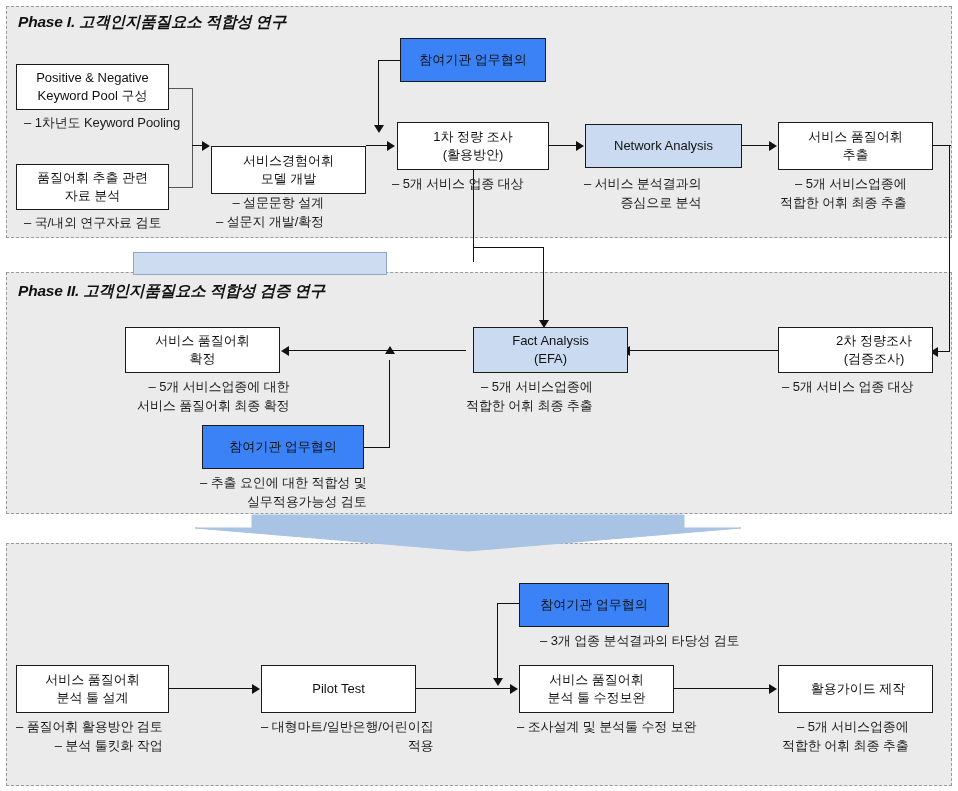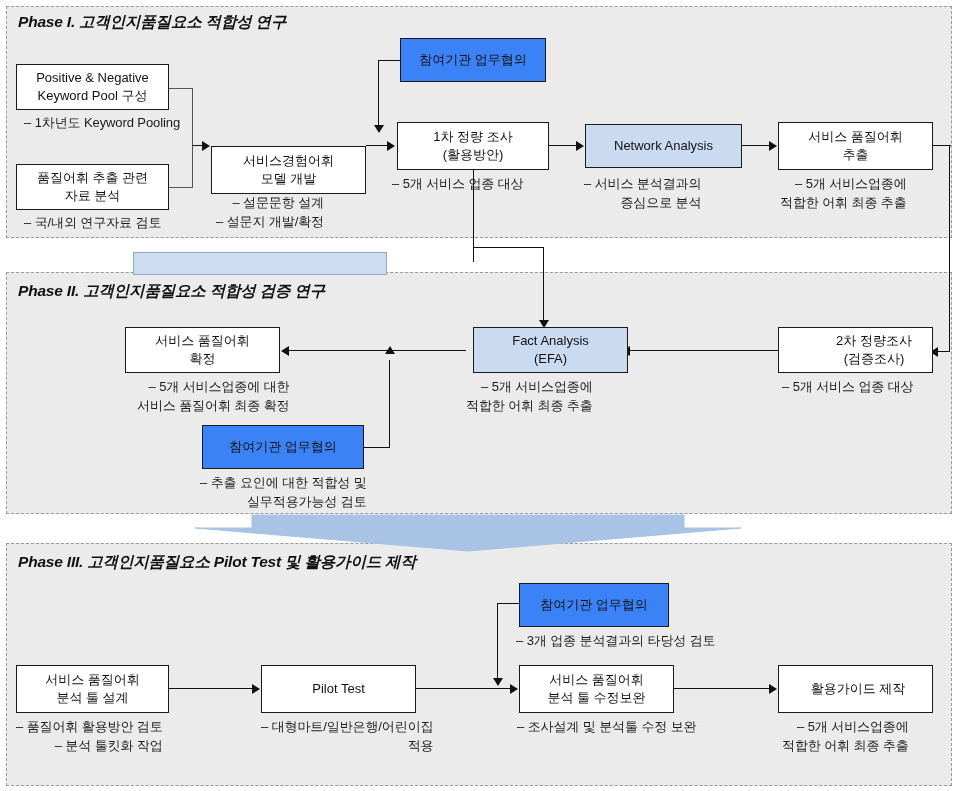--- a/index.html
+++ b/index.html
@@ -199,39 +199,38 @@
 
   <div class="ln h" style="left:364px; top:447px; width:26px;"></div>
   <div class="ln v" style="left:389px; top:360px; height:88px;"></div>
   <div class="arw u" style="left:385px; top:346px;"></div>
 
   <svg class="bigarrow" width="548" height="38" style="left:194px; top:514px;">
     <polygon points="58,1 490,1 490,14 547,14 274,37 1,14 58,14" fill="#a8c3e4" stroke="#a8c3e4" stroke-width="1"></polygon>
   </svg>
 
   <div class="phase" style="left:6px; top:543px; width:946px; height:243px;"></div>
-  <div class="phase-title" style="left:18px; top:552px;">Phase III. 고객인지품질요소 Pilot Test 및 활용가이드 제작</div>
 
   <div class="node" style="left:16px; top:665px; width:153px; height:48px;">
     <span class="label">서비스 품질어휘
 분석 툴 설계</span>
   </div>
   <div class="note" style="left:16px; top:718px;">– 품질어휘 활용방안 검토
 – 분석 툴킷화 작업</div>
 
   <div class="node" style="left:261px; top:665px; width:155px; height:48px;">
     <span class="label">Pilot Test</span>
   </div>
   <div class="note" style="left:261px; top:718px;">– 대형마트/일반은행/어린이집
    적용</div>
 
   <div class="node pink" style="left:519px; top:583px; width:150px; height:44px;">
     <span class="label">참여기관 업무협의</span>
   </div>
-  <div class="note" style="left:516px; top:632px;">– 3개 업종 분석결과의  타당성 검토</div>
+  <div class="note" style="left:540px; top:632px;">– 3개 업종 분석결과의  타당성 검토</div>
 
   <div class="node" style="left:519px; top:665px; width:155px; height:48px;">
     <span class="label">서비스 품질어휘
 분석 툴 수정보완</span>
   </div>
   <div class="note" style="left:517px; top:718px;">– 조사설계 및 분석툴 수정 보완</div>
 
   <div class="node" style="left:778px; top:665px; width:155px; height:48px;padding-left:8px;">
     <span class="label">활용가이드 제작</span>
   </div>

